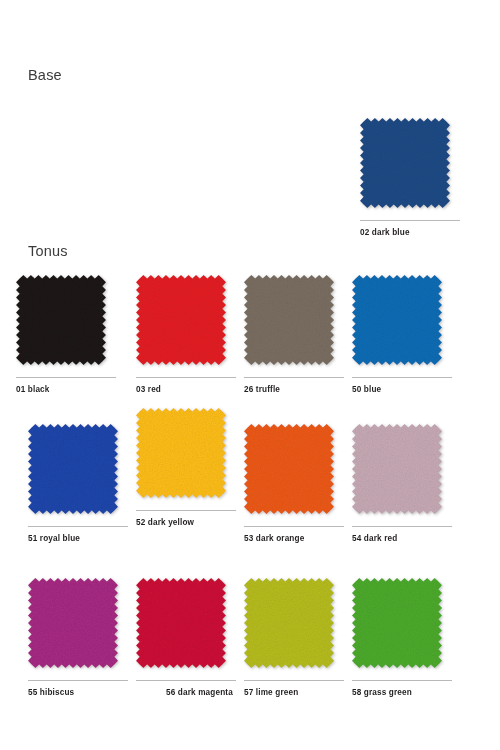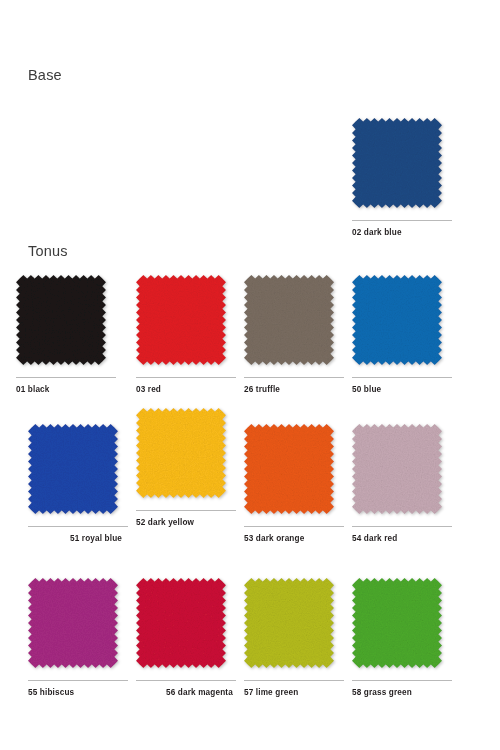--- a/index.html
+++ b/index.html
@@ -78,21 +78,21 @@
     color: #231f20;
     line-height: 1;
     white-space: nowrap;
   }
 </style>
 </head>
 <body>
 
 <div class="page">
     <div class="section-heading" style="left: 28px; top: 68px;">Base</div>
-    <div class="swatch-cell" style="left: 352px; top: 118px; text-align: right;">
+    <div class="swatch-cell" style="left: 360px; top: 118px; text-align: right;">
       <div class="swatch-box">
         <svg class="chip-fabric" viewBox="0 0 90 90" width="90" height="90" xmlns="http://www.w3.org/2000/svg">
           <defs>
             <filter id="fab1" x="0" y="0" width="100%" height="100%">
               <feTurbulence type="fractalNoise" baseFrequency="0.85" numOctaves="3" seed="1" result="n"></feTurbulence>
               <feColorMatrix in="n" type="saturate" values="0" result="g"></feColorMatrix>
               <feComponentTransfer in="g" result="a">
                 <feFuncA type="linear" slope="0.30" intercept="0"></feFuncA>
               </feComponentTransfer>
               <feComposite in="a" in2="SourceGraphic" operator="in" result="tex"></feComposite>
@@ -197,21 +197,21 @@
                 <feFuncA type="linear" slope="0.30" intercept="0"></feFuncA>
               </feComponentTransfer>
               <feComposite in="a" in2="SourceGraphic" operator="in" result="tex"></feComposite>
               <feBlend in="SourceGraphic" in2="tex" mode="multiply"></feBlend>
             </filter>
           </defs>
           <polygon points="3.60,3.60 7.36,0.00 11.13,3.60 14.89,0.00 18.65,3.60 22.42,0.00 26.18,3.60 29.95,0.00 33.71,3.60 37.47,0.00 41.24,3.60 45.00,0.00 48.76,3.60 52.53,0.00 56.29,3.60 60.05,0.00 63.82,3.60 67.58,0.00 71.35,3.60 75.11,0.00 78.87,3.60 82.64,0.00 86.40,3.60 90.00,7.36 86.40,11.13 90.00,14.89 86.40,18.65 90.00,22.42 86.40,26.18 90.00,29.95 86.40,33.71 90.00,37.47 86.40,41.24 90.00,45.00 86.40,48.76 90.00,52.53 86.40,56.29 90.00,60.05 86.40,63.82 90.00,67.58 86.40,71.35 90.00,75.11 86.40,78.87 90.00,82.64 86.40,86.40 82.64,90.00 78.87,86.40 75.11,90.00 71.35,86.40 67.58,90.00 63.82,86.40 60.05,90.00 56.29,86.40 52.53,90.00 48.76,86.40 45.00,90.00 41.24,86.40 37.47,90.00 33.71,86.40 29.95,90.00 26.18,86.40 22.42,90.00 18.65,86.40 14.89,90.00 11.13,86.40 7.36,90.00 3.60,86.40 0.00,82.64 3.60,78.87 0.00,75.11 3.60,71.35 0.00,67.58 3.60,63.82 0.00,60.05 3.60,56.29 0.00,52.53 3.60,48.76 0.00,45.00 3.60,41.24 0.00,37.47 3.60,33.71 0.00,29.95 3.60,26.18 0.00,22.42 3.60,18.65 0.00,14.89 3.60,11.13 0.00,7.36" fill="#1e46ab" filter="url(#fab6)"></polygon>
         </svg>
       </div>
       <div class="caption-rule" style="top: 102px;"></div>
-      <div class="caption-text" style="top: 111px; margin-left: 42px;">51 royal blue</div>
+      <div class="caption-text" style="top: 111px;">51 royal blue</div>
     </div>
     <div class="swatch-cell" style="left: 136px; top: 408px;">
       <div class="swatch-box">
         <svg class="chip-fabric" viewBox="0 0 90 90" width="90" height="90" xmlns="http://www.w3.org/2000/svg">
           <defs>
             <filter id="fab7" x="0" y="0" width="100%" height="100%">
               <feTurbulence type="fractalNoise" baseFrequency="0.85" numOctaves="3" seed="7" result="n"></feTurbulence>
               <feColorMatrix in="n" type="saturate" values="0" result="g"></feColorMatrix>
               <feComponentTransfer in="g" result="a">
                 <feFuncA type="linear" slope="0.30" intercept="0"></feFuncA>

